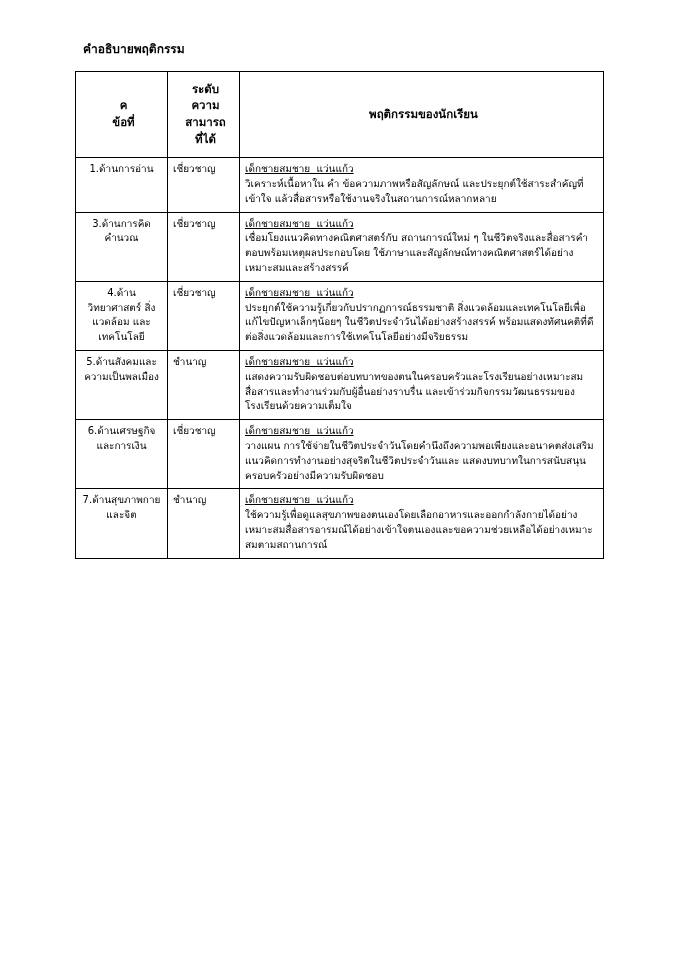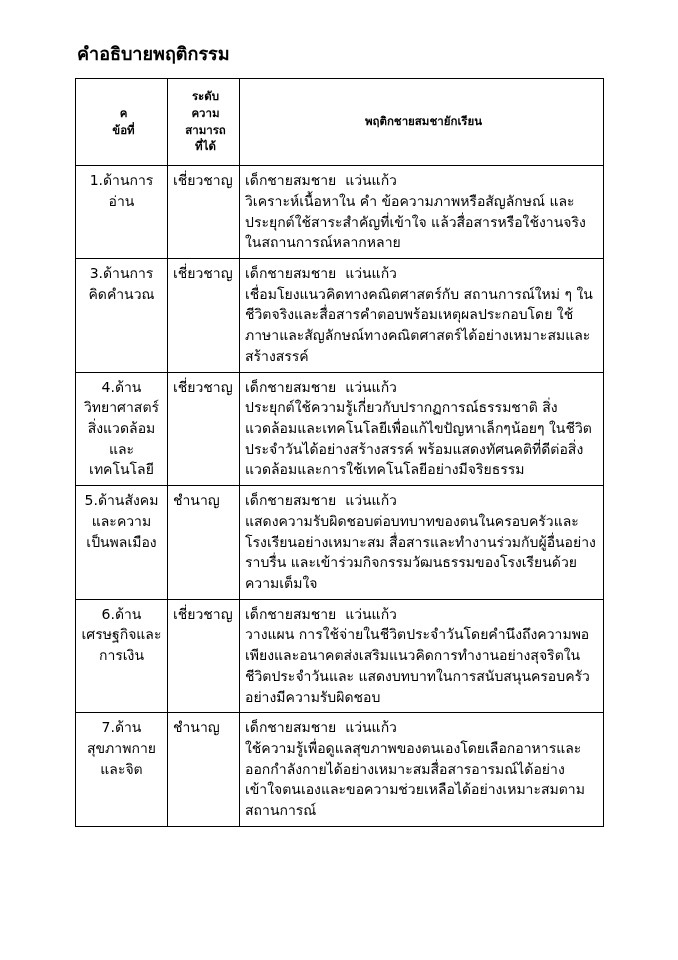--- a/index.html
+++ b/index.html
@@ -15,36 +15,36 @@
     -webkit-font-smoothing: antialiased;
   }
   .page {
     position: relative;
     width: 678px;
     height: 960px;
     box-sizing: border-box;
     padding: 42px 75px 0 75px;
   }
   .doc-title {
-    font-size: 18px;
+    font-size: 12px;
     font-weight: bold;
     line-height: 1.3;
-    margin: 0 0 13px 2px;
+    margin: 0 0 13px 8px;
   }
   table.behavior-table {
     border-collapse: collapse;
     width: 528px;
     table-layout: fixed;
   }
   table.behavior-table th,
   table.behavior-table td {
     border: 1px solid #000000;
     vertical-align: top;
     padding: 4px 5px 5px 5px;
-    font-size: 14px;
+    font-size: 10px;
     line-height: 1.48;
   }
   table.behavior-table thead th {
     text-align: center;
     vertical-align: middle;
     font-weight: bold;
     padding: 9px 0 10px 4px;
     font-size: 11.5px;
     line-height: 1.45;
   }
@@ -59,20 +59,21 @@
   td.cell-level {
     vertical-align: middle;
     font-size: 11px;
   }
   td.cell-behavior {
     text-align: left;
   }
   .student-line {
     display: block;
     white-space: pre;
+    text-decoration: underline;
   }
   .behavior-text {
     display: block;
   }
 </style>
 </head>
 <body>
 
 <div class="page">
 
@@ -88,21 +89,21 @@
       <tr>
         <th>
           <div>ค</div>
           <div>ข้อที่</div>
         </th>
         <th>
           <div>ระดับ</div>
           <div>ความสามารถ</div>
           <div>ที่ได้</div>
         </th>
-        <th>พฤติกชายสมชายักเรียน</th>
+        <th>พฤติกรรมของนักเรียน</th>
       </tr>
     </thead>
     <tbody>
         <tr>
           <td class="cell-skill">1.ด้านการอ่าน</td>
           <td class="cell-level">เชี่ยวชาญ</td>
           <td class="cell-behavior">
             <span class="student-line">เด็กชายสมชาย  แว่นแก้ว</span>
             <span class="behavior-text">วิเคราะห์เนื้อหาใน คำ ข้อความภาพหรือสัญลักษณ์ และประยุกต์ใช้สาระสำคัญที่เข้าใจ แล้วสื่อสารหรือใช้งานจริงในสถานการณ์หลากหลาย</span>
           </td>

